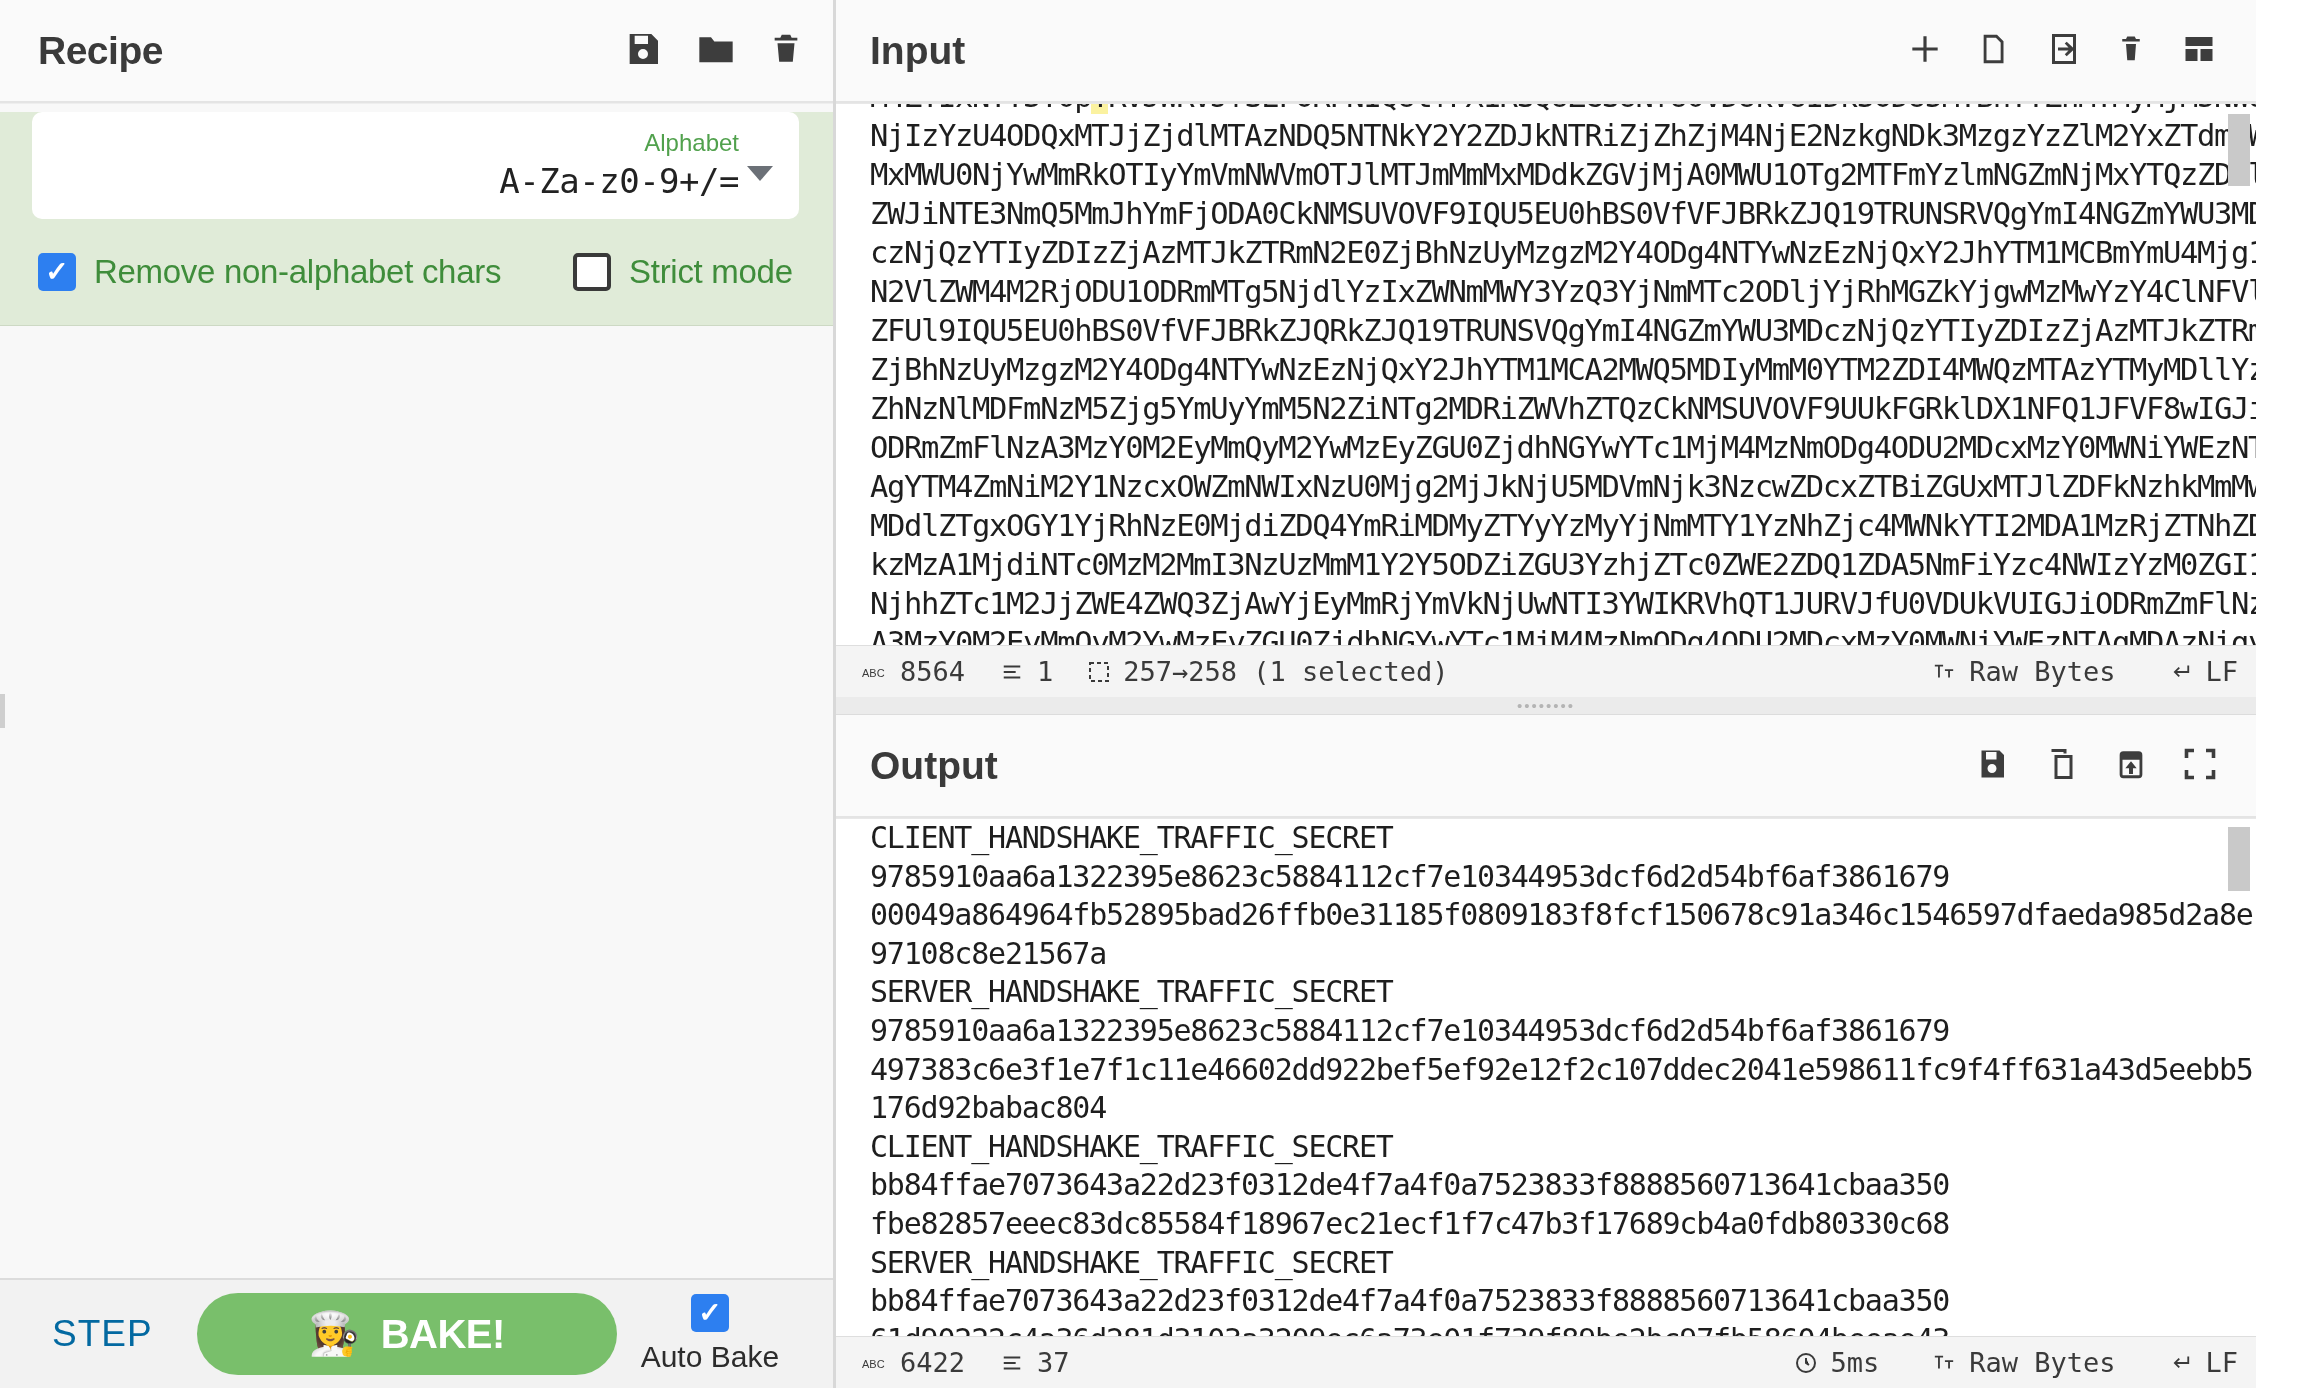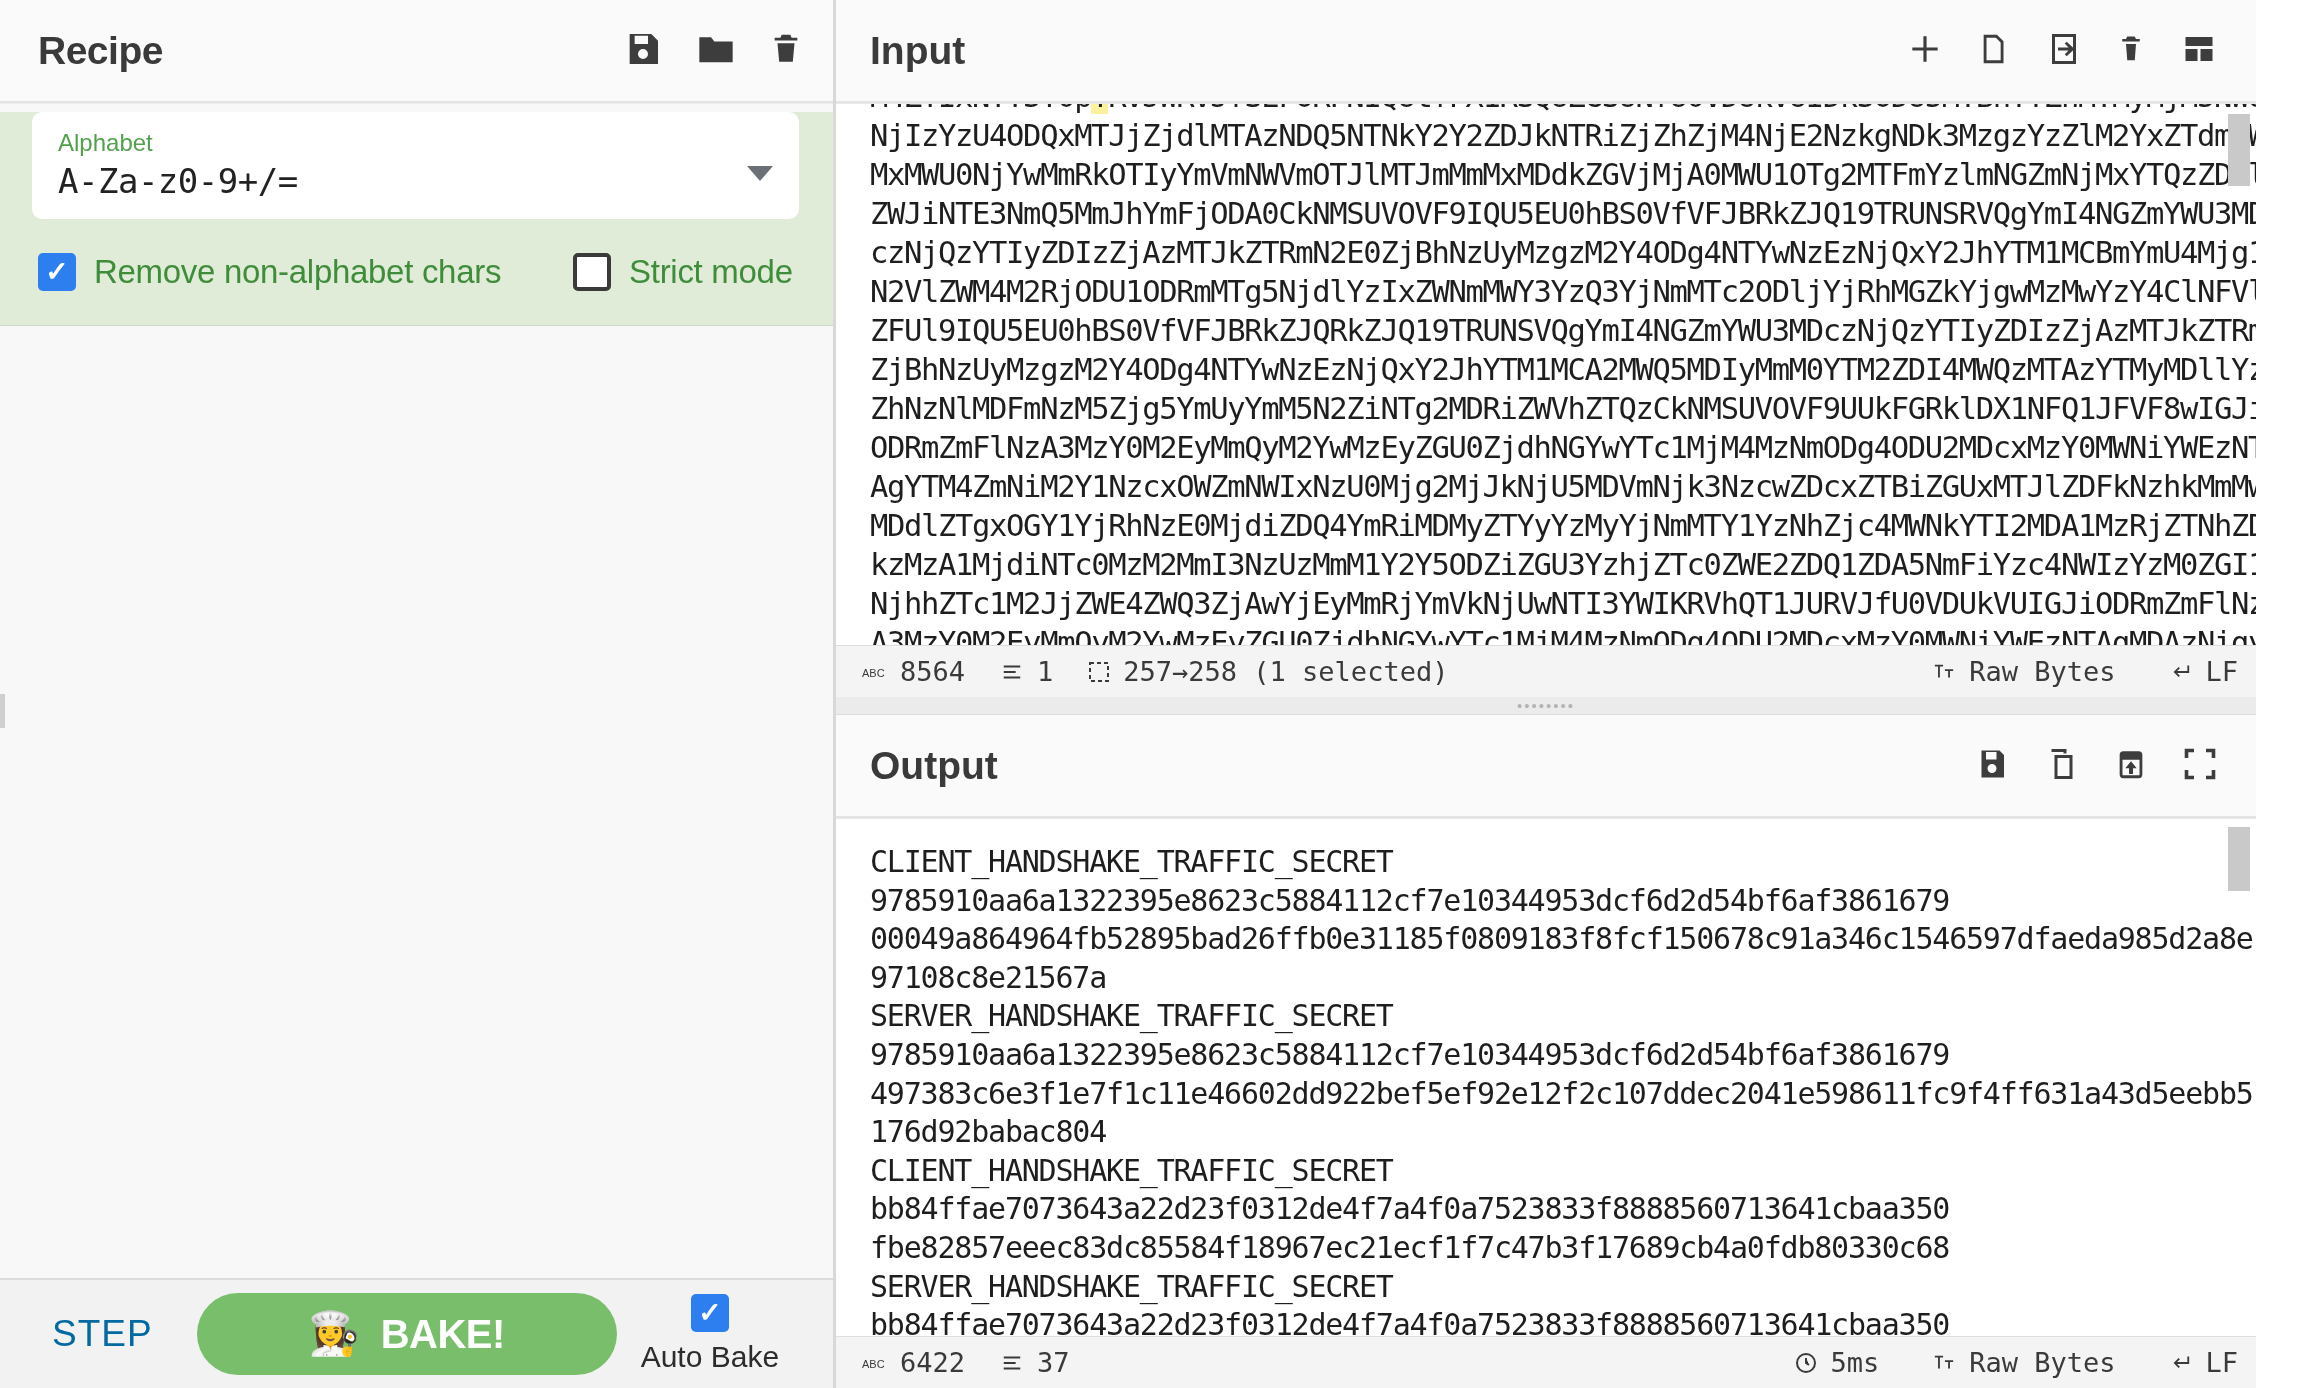--- a/index.html
+++ b/index.html
@@ -55,20 +55,21 @@
   }
   .op-ctrl { display: flex; align-items: center; gap: 28px; }
 
   .arg-wrap {
     margin: 8px 34px 0 32px;
     background: #ffffff;
     border-radius: 10px;
     position: relative;
     padding: 16px 60px 18px 26px;
     min-height: 98px;
+    text-align: right;
   }
   .arg-label {
     font-size: 24px; color: #51a14d; line-height: 1.25;
   }
   .arg-value {
     font-size: 34px; color: #222; margin-top: 3px;
     font-family: "DejaVu Sans Mono", monospace;
     letter-spacing: -0.5px;
   }
   .arg-caret {
@@ -157,21 +158,21 @@
     font-family: "DejaVu Sans Mono", monospace;
     font-size: 30.5px;
     line-height: 39px;
     color: #1e1e1e;
     white-space: pre;
     letter-spacing: -1.35px;
   }
   #input-lines { position: relative; top: -27px; }
   .hl { background: #fbf2a0; }
 
-  #output-lines { font-size: 30px; line-height: 38.6px; letter-spacing: -1.2px; margin-top: 24px; }
+  #output-lines { font-size: 30px; line-height: 38.6px; letter-spacing: -1.2px; }
 
   .v-scrollbar {
     position: absolute; right: 6px; top: 4px;
     width: 22px; border-radius: 0;
     background: transparent;
   }
   .v-thumb { width: 22px; background: #c9c9c9; }
 
   .status-bar {
     height: 52px; flex: 0 0 52px;

